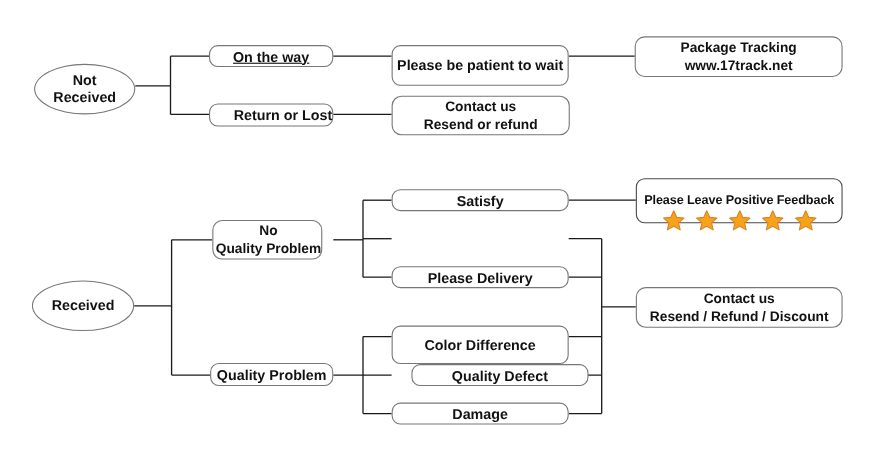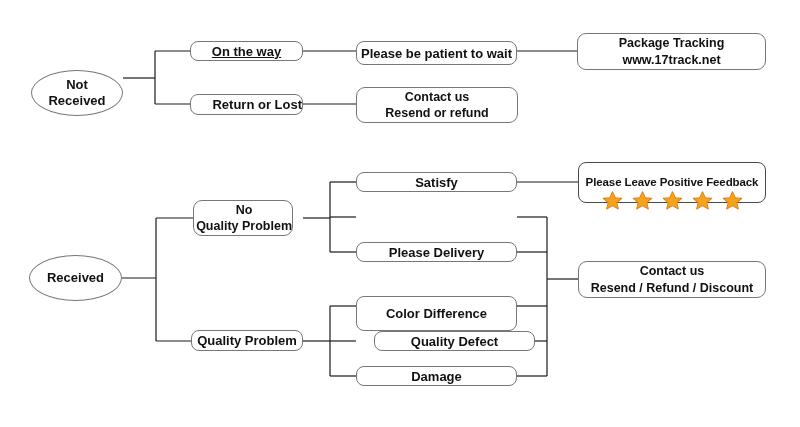--- a/index.html
+++ b/index.html
@@ -46,25 +46,25 @@
     font-size:12.5px;
     line-height:16.5px;
   }
   .ellipse{
     border-radius:50%;
     font-size:13px;
     line-height:16px;
   }
   .lbl{white-space:pre-line;}
   
-  .n-not-received{left:31px;top:70px;width:92px;height:46px;justify-content:center;}
+  .n-not-received{left:31px;top:58px;width:92px;height:46px;justify-content:center;}
   .n-received{left:29px;top:255px;width:93px;height:46px;}
   .n-on-the-way{left:190px;top:41px;width:113px;height:20px;text-decoration:underline;}
   .n-return-or-lost{left:190px;top:94px;width:113px;height:21px;align-items:flex-end;}
-  .n-please-patient{left:356px;top:41px;width:161px;height:24px;}
+  .n-please-patient{left:356px;top:41px;width:161px;height:37px;}
   .n-contact-top{left:356px;top:87px;width:162px;height:36px;}
   .n-package-tracking{left:577px;top:33px;width:189px;height:37px;}
   .n-no-quality-problem{left:193px;top:200px;width:100px;height:36px;align-items:flex-end;}
   .n-quality-problem{left:191px;top:330px;width:112px;height:21px;}
   .n-satisfy{left:356px;top:172px;width:161px;height:20px;}
   .n-not-fit{left:356px;top:207px;width:161px;height:20px;}
   .n-wrong-delivery{left:356px;top:242px;width:161px;height:20px;}
   .n-color-difference{left:356px;top:296px;width:161px;height:35px;}
   .n-quality-defect{left:356px;top:331px;width:161px;height:20px;margin-left:18px;}
   .n-damage{left:356px;top:366px;width:161px;height:20px;}

